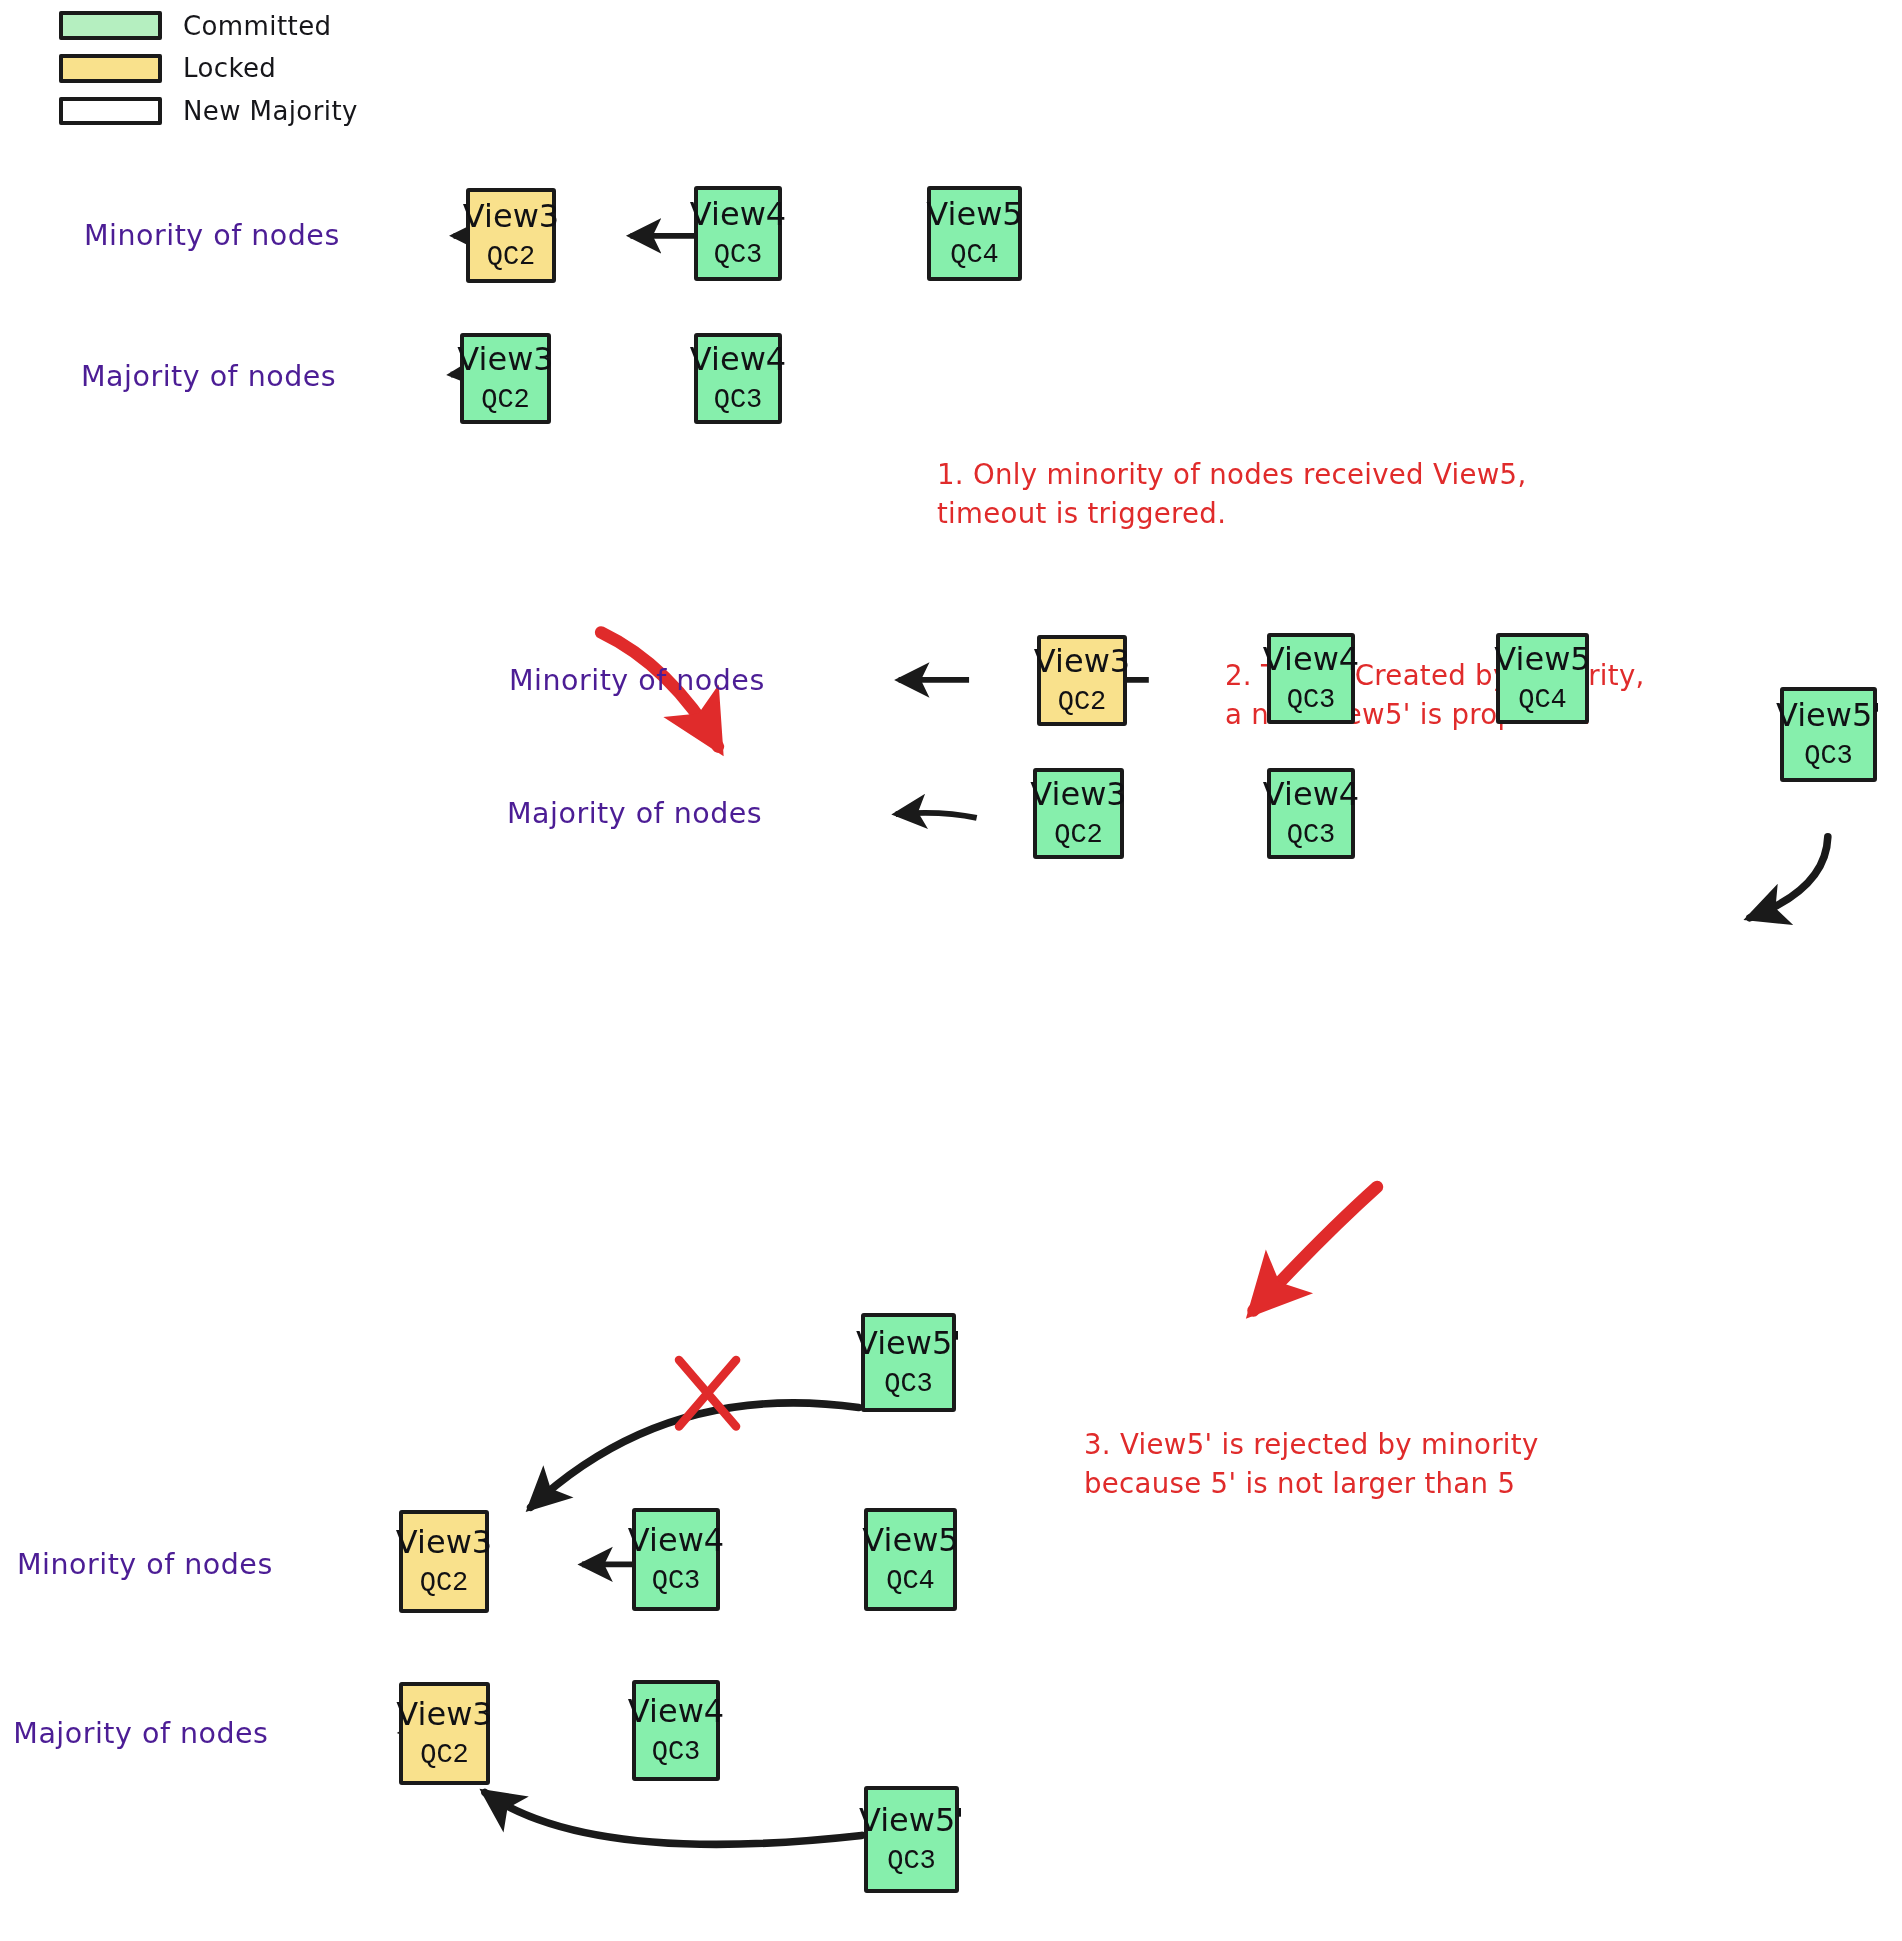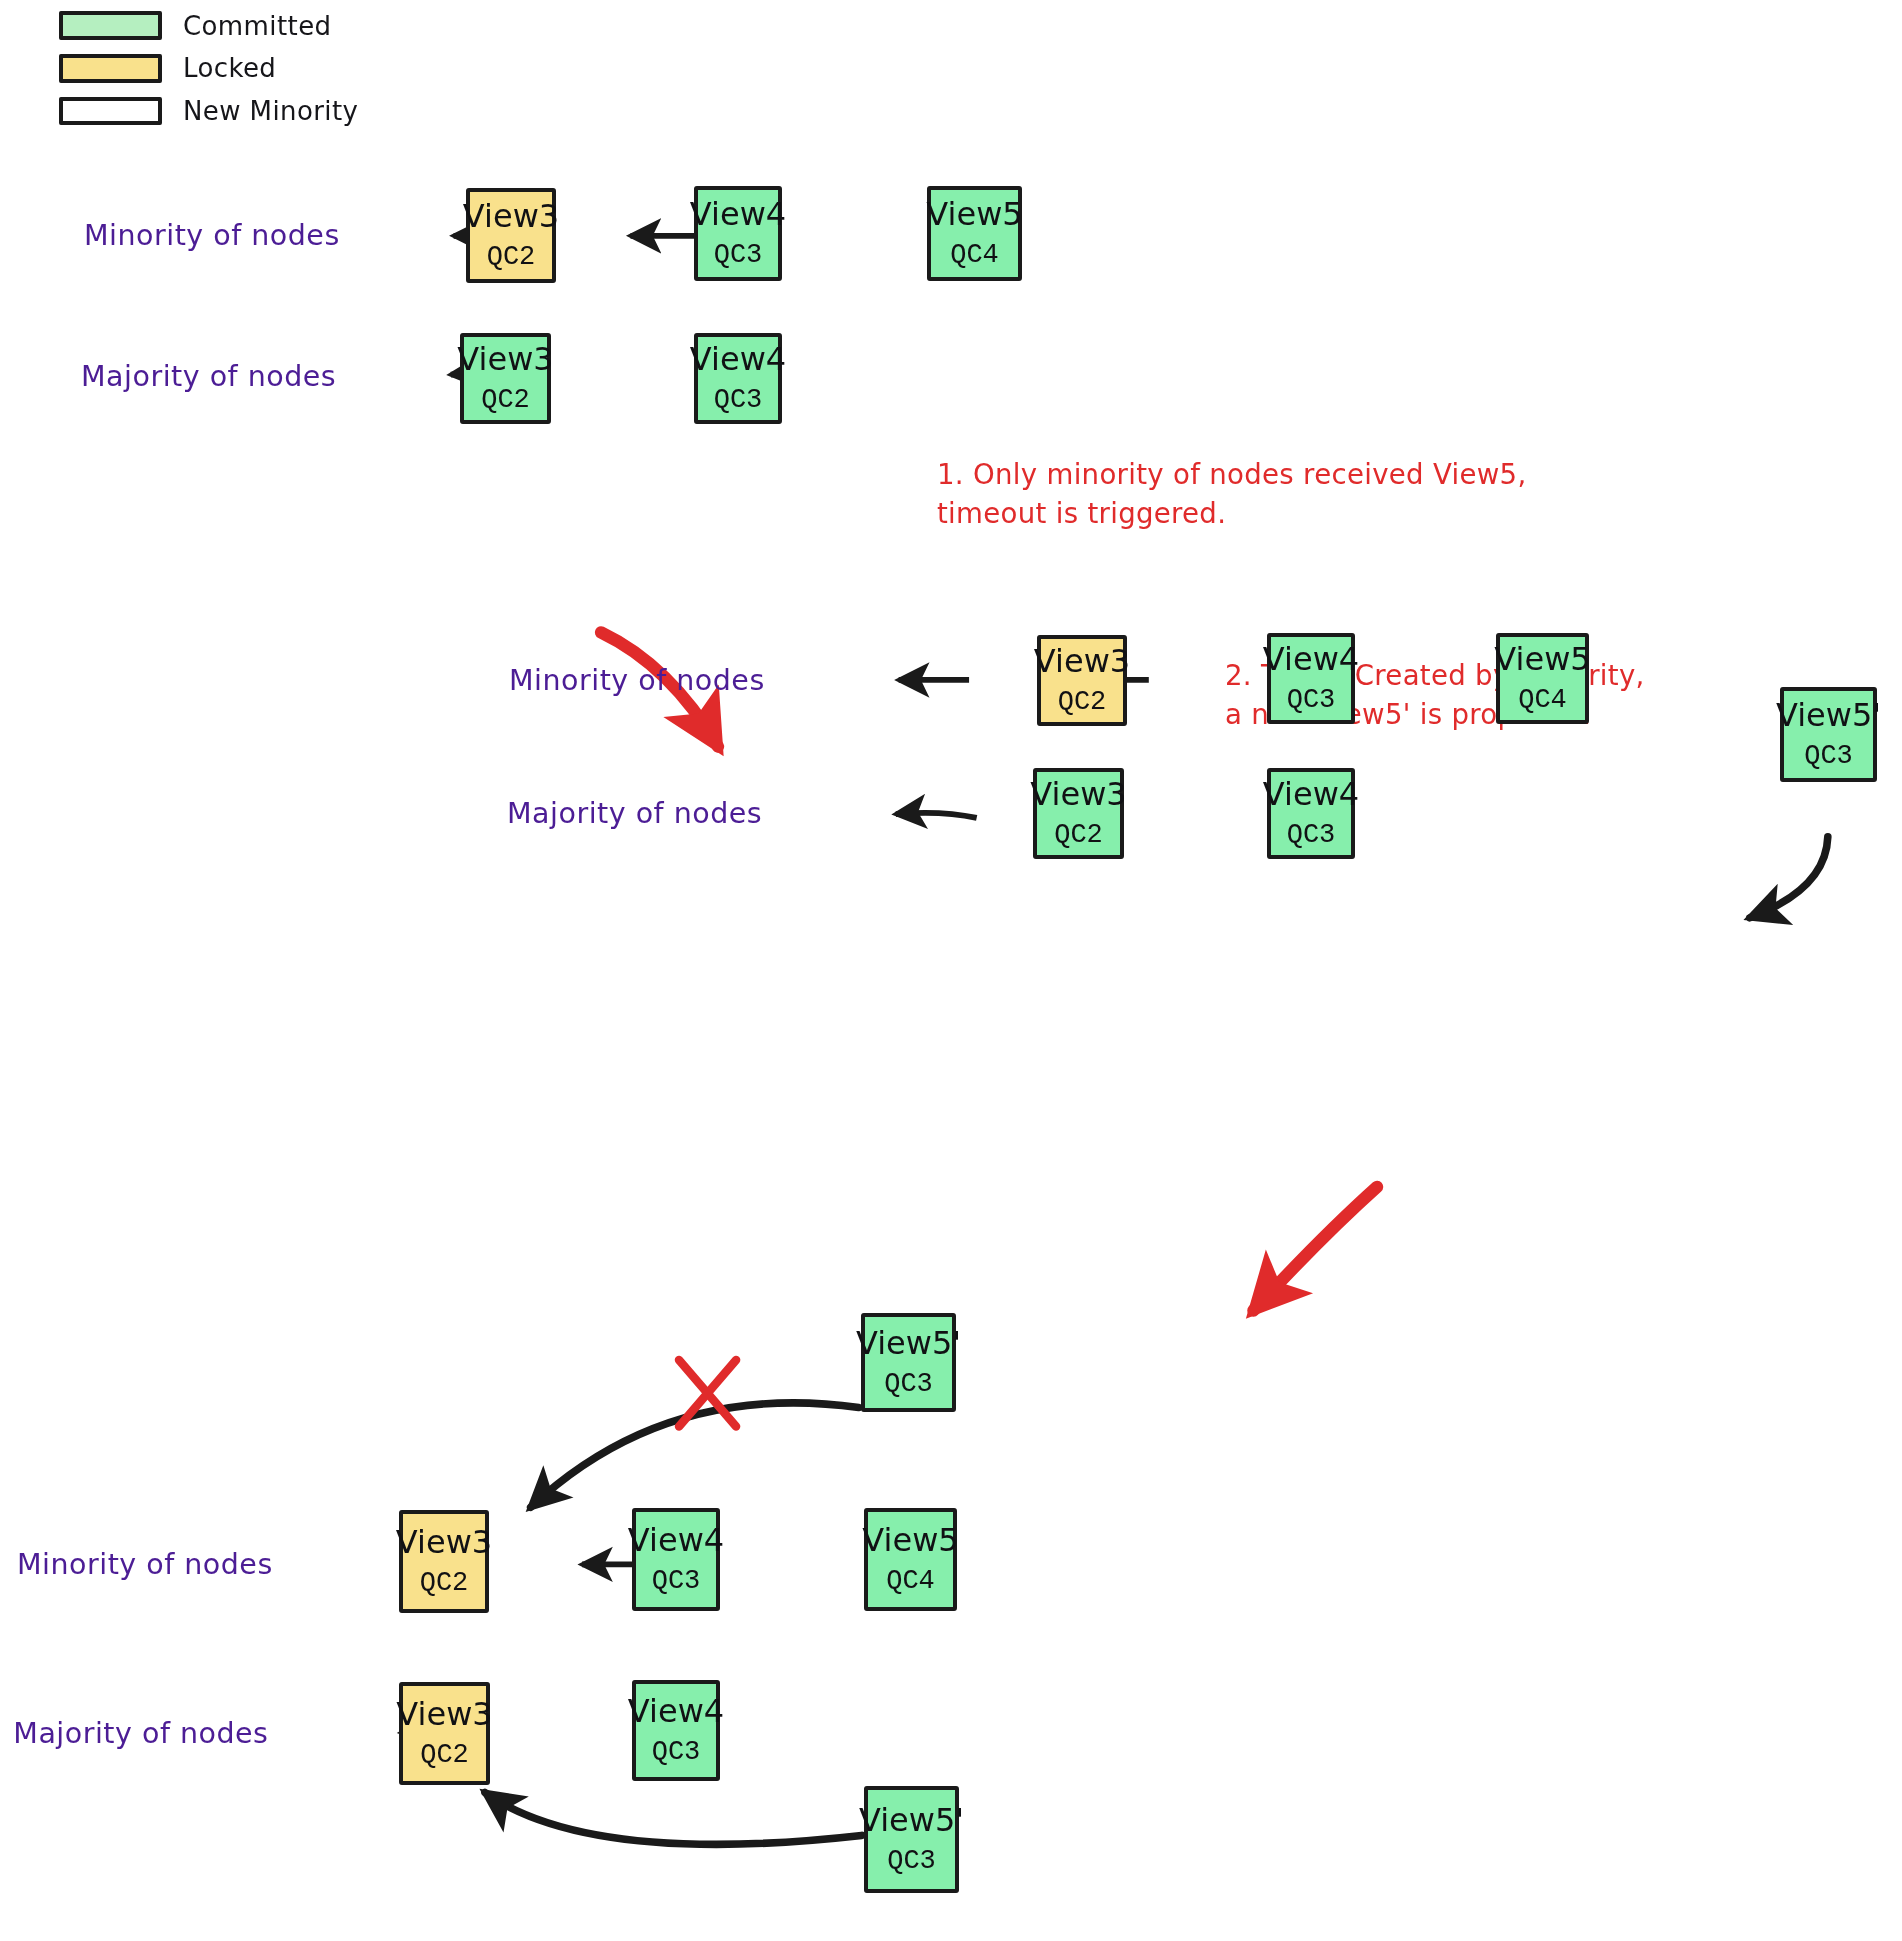--- a/index.html
+++ b/index.html
@@ -109,21 +109,21 @@
     <div class="legend-row">
       <div class="legend-swatch" style="background:#B5EFC0;"></div>
       <div class="legend-label">Committed</div>
     </div>
     <div class="legend-row">
       <div class="legend-swatch" style="background:#F9E18C;"></div>
       <div class="legend-label">Locked</div>
     </div>
     <div class="legend-row">
       <div class="legend-swatch" style="background:#FFFFFF;"></div>
-      <div class="legend-label">New Minority</div>
+      <div class="legend-label">New Majority</div>
     </div>
   </div>
 
   <svg class="overlay" viewBox="0 0 2000 2041" xmlns="http://www.w3.org/2000/svg">
     <defs>
       <marker id="ah-black" markerWidth="7" markerHeight="7" refX="5.4" refY="3.5" orient="auto" markerUnits="strokeWidth">
         <path d="M0,0.4 L6.2,3.5 L0,6.6 L1.5,3.5 Z" fill="#1a1a1a"></path>
       </marker>
       <marker id="ah-black-curve" markerWidth="6.4" markerHeight="6.4" refX="5" refY="3.2" orient="auto" markerUnits="strokeWidth">
         <path d="M0,0.3 L5.9,3.2 L0,6.1 L1.4,3.2 Z" fill="#1a1a1a"></path>
@@ -237,20 +237,22 @@
   <div class="block" style="left:1267px; top:768px; width:88px; height:91px;">
     <div class="view-line">View4</div>
     <div class="qc-line">QC3</div>
   </div>
 
   <div class="block" style="left:861px; top:1313px; width:95px; height:99px;">
     <div class="view-line">View5'</div>
     <div class="qc-line">QC3</div>
   </div>
 
+  <div class="annotation" style="left:1084px; top:1425px;">3. View5' is rejected by minority
+because 5' is not larger than 5</div>
 
   <div class="row-label" style="left:17px; top:1548px;">Minority of nodes</div>
 
   <div class="block locked" style="left:399px; top:1510px; width:90px; height:103px;">
     <div class="view-line">View3</div>
     <div class="qc-line">QC2</div>
   </div>
   <div class="block" style="left:632px; top:1508px; width:88px; height:103px;">
     <div class="view-line">View4</div>
     <div class="qc-line">QC3</div>

